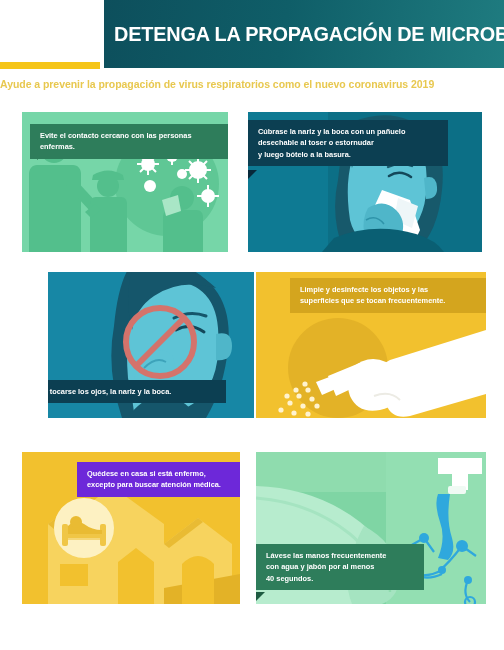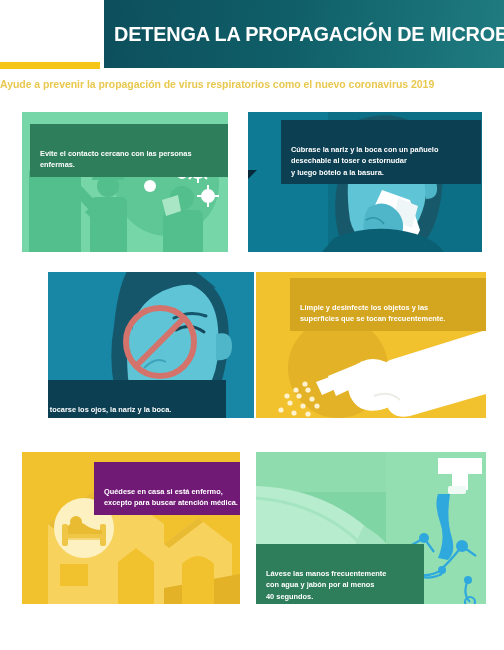--- a/index.html
+++ b/index.html
@@ -153,21 +153,21 @@
   .panel .art {
     position: absolute;
     inset: 0;
     overflow: hidden;
   }
   .panel svg { display: block; width: 100%; height: 100%; }
 
   
   .caption {
     position: absolute;
-    padding: 24px 9px 6px 10px;
+    padding: 6px 9px 6px 10px;
     font-size: 7.4px;
     font-weight: bold;
     line-height: 1.55;
     color: #ffffff;
     z-index: 5;
     white-space: pre-line;
   }
   .fold {
     position: absolute;
     width: 0; height: 0;
@@ -176,36 +176,36 @@
 
   
   #p1 { left: 22px; top: 112px; width: 206px; height: 140px; background: #76d6a8; }
   #c1 { left: 8px;  top: 12px; width: 204px; background: #2e7d5b; }
   #f1 { left: 8px; top: 40px;
         border-top: 8px solid #1e5b41;
         border-left: 8px solid transparent; }
 
   
   #p2 { left: 248px; top: 112px; width: 234px; height: 140px; background: #0e7a93; }
-  #c2 { left: 0px; top: 8px; width: 200px; background: #0c3f52; margin-left: 33px; }
+  #c2 { left: 0px; top: 8px; width: 200px; background: #0c3f52; }
   #f2 { left: 0px; top: 58px;
         border-top: 9px solid #08293a;
         border-right: 9px solid transparent; }
 
   
   #p3 { left: 48px; top: 272px; width: 206px; height: 146px; background: #1787a5; }
   #c3 { left: -28px; top: 108px; width: 206px; background: #0c3f52; }
 
   
   #p4 { left: 256px; top: 272px; width: 230px; height: 146px; background: #f2c12e; }
   #c4 { left: 34px; top: 6px; width: 200px; background: #d4a51e; }
 
   
   #p5 { left: 22px; top: 452px; width: 218px; height: 152px; background: #f2c12e; }
-  #c5 { left: 72px; top: 10px; width: 180px; background: #701a75; }
+  #c5 { left: 55px; top: 10px; width: 180px; background: #6d28d9; }
 
   
   #p6 { left: 256px; top: 452px; width: 230px; height: 152px; background: #7fd5a4; }
   #c6 { left: 0px; top: 92px; width: 168px; background: #2e7d5b; }
   #f6 { left: 0px; top: 140px;
         border-top: 9px solid #1e5b41;
         border-right: 9px solid transparent; }
 
   
   .footer { position: absolute; left: 0; top: 608px; width: 504px; height: 42px; }

